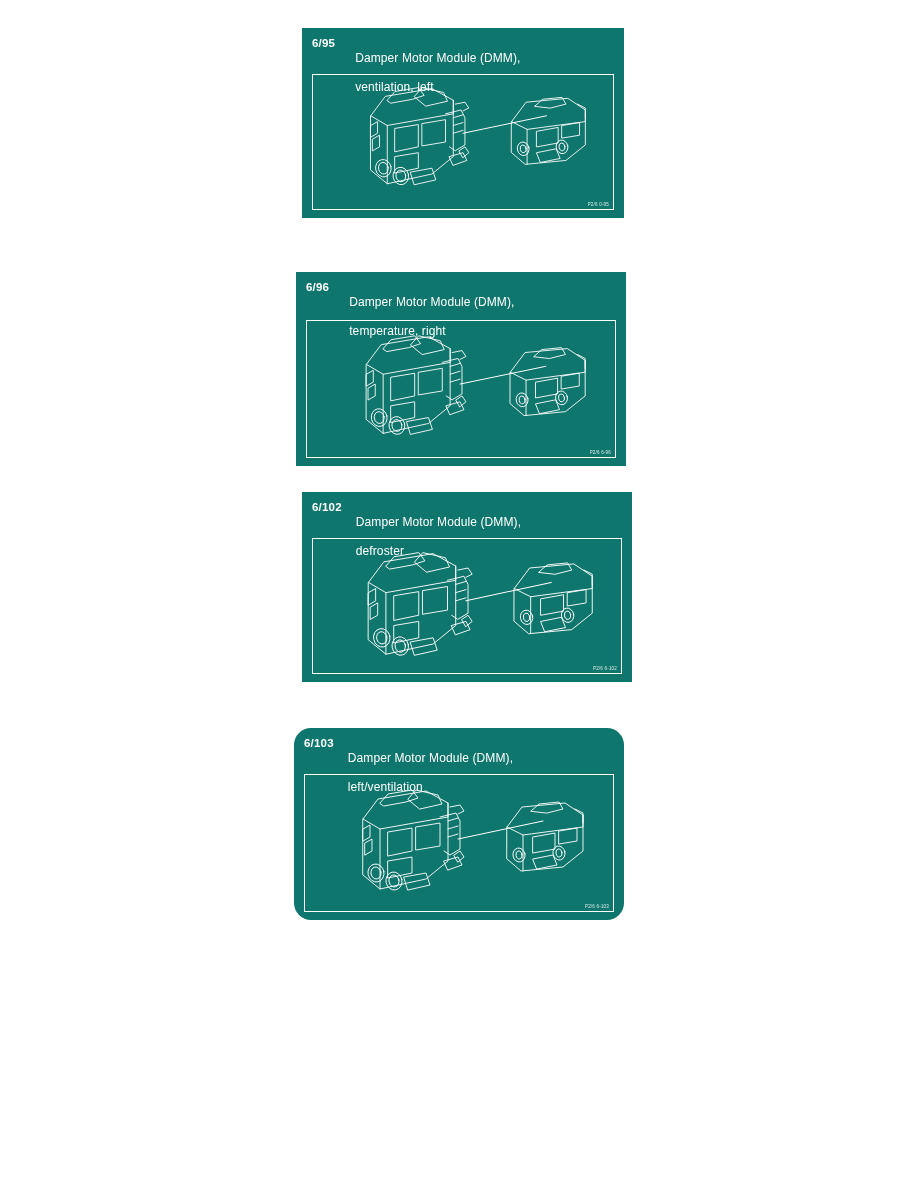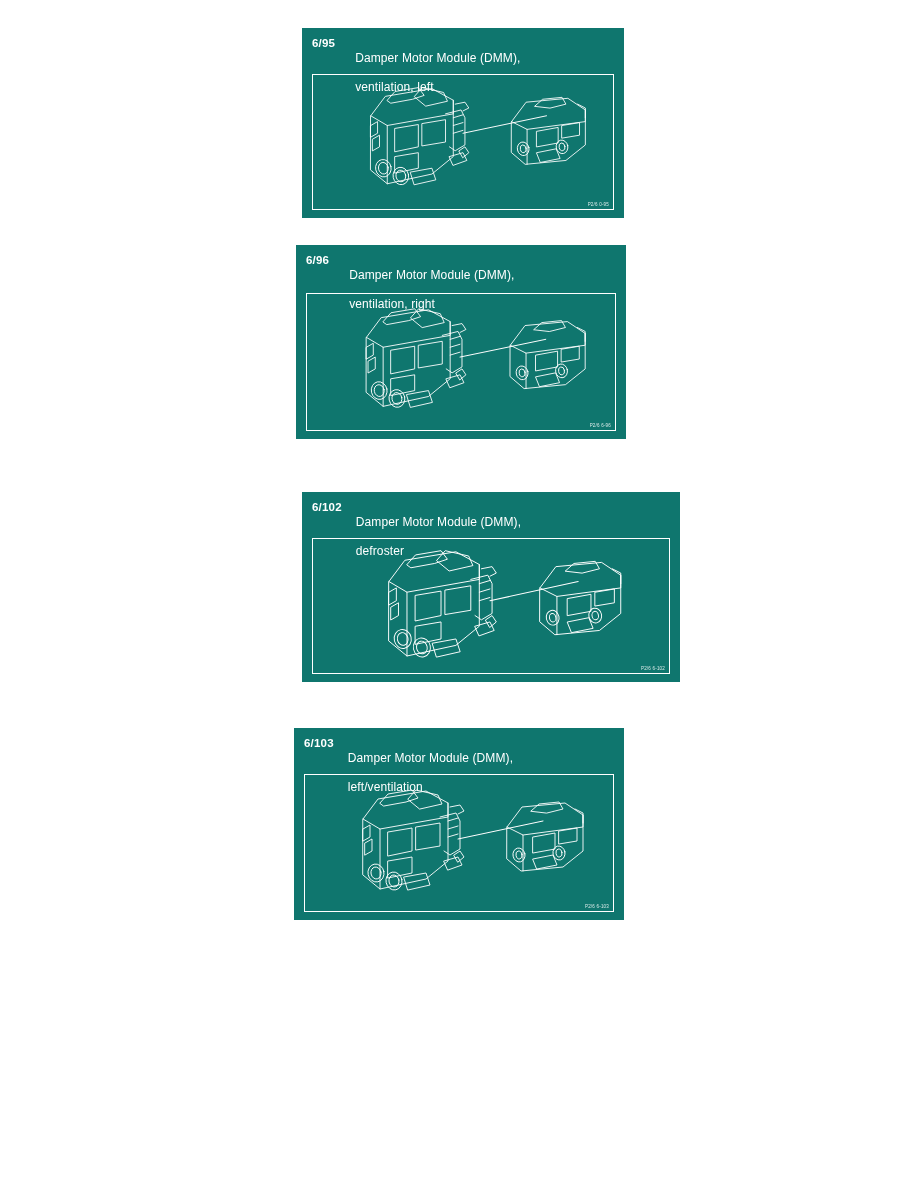--- a/index.html
+++ b/index.html
@@ -145,27 +145,27 @@
             <ellipse cx="252" cy="74" rx="3" ry="4" transform="rotate(-12 252 74)"></ellipse>
             <path d="M226 80 L246 76 L250 86 L230 90 Z"></path>
             <path d="M268 30 L276 34 L276 44"></path>
           </g>
         </svg>
       </div>
       <div class="fig-code">P2/6 0-95</div>
     </div>
   </div>
 
-  <div class="figure" style="left:296px; top:245px; width:330px; height:194px;">
+  <div class="figure" style="left:296px; top:272px; width:330px; height:194px;">
     <div class="fig-header">
       <div class="fig-num">6/96</div>
       <div style="width:20px;"></div>
       <div>
         <div class="fig-title">Damper Motor Module (DMM),</div>
-        <div class="fig-title">ventilation, right</div>
+        <div class="fig-title">temperature, right</div>
       </div>
     </div>
     <div class="fig-body" style="top:48px;">
       <div class="art">
         <svg viewBox="0 0 308 138" preserveAspectRatio="xMidYMid meet">
           <g fill="none" stroke="#ffffff" stroke-width="0.9" stroke-linejoin="round" stroke-linecap="round">
             <path d="M58 44 L73 24 L121 16 L143 28 L143 86 L121 104 L75 114 L58 100 Z"></path>
             <path d="M58 44 L75 54 L75 114"></path>
             <path d="M75 54 L143 42 L143 28"></path>
             <path d="M75 28 L83 19 L107 15 L113 23 L101 27 L79 31 Z"></path>
@@ -200,21 +200,21 @@
             <ellipse cx="256" cy="78" rx="3" ry="4" transform="rotate(-12 256 78)"></ellipse>
             <path d="M230 84 L250 80 L254 90 L234 94 Z"></path>
             <path d="M272 34 L280 38 L280 48"></path>
           </g>
         </svg>
       </div>
       <div class="fig-code">P2/6 6-96</div>
     </div>
   </div>
 
-  <div class="figure" style="left:302px; top:492px; width:378px; height:190px;">
+  <div class="figure" style="left:302px; top:492px; width:330px; height:190px;">
     <div class="fig-header">
       <div class="fig-num">6/102</div>
       <div style="width:14px;"></div>
       <div>
         <div class="fig-title">Damper Motor Module (DMM),</div>
         <div class="fig-title">defroster</div>
       </div>
     </div>
     <div class="fig-body" style="top:46px;">
       <div class="art">
@@ -255,21 +255,21 @@
             <ellipse cx="248" cy="72" rx="3" ry="4" transform="rotate(-12 248 72)"></ellipse>
             <path d="M222 78 L242 74 L246 84 L226 88 Z"></path>
             <path d="M264 28 L272 32 L272 42"></path>
           </g>
         </svg>
       </div>
       <div class="fig-code">P2/6 6-102</div>
     </div>
   </div>
 
-  <div class="figure" style="left:294px; top:728px; width:330px; height:192px;">
+  <div class="figure" style="left:294px; top:728px; width:330px; height:192px;border-radius:17px;">
     <div class="fig-header">
       <div class="fig-num">6/103</div>
       <div style="width:14px;"></div>
       <div>
         <div class="fig-title">Damper Motor Module (DMM),</div>
         <div class="fig-title">left/ventilation</div>
       </div>
     </div>
     <div class="fig-body" style="top:46px;">
       <div class="art">

